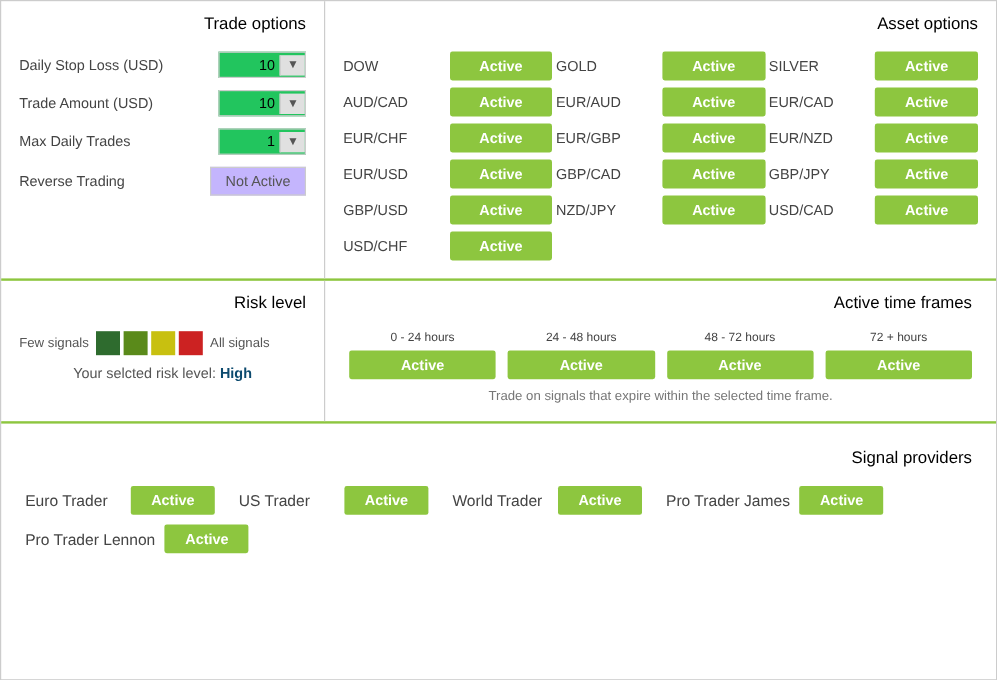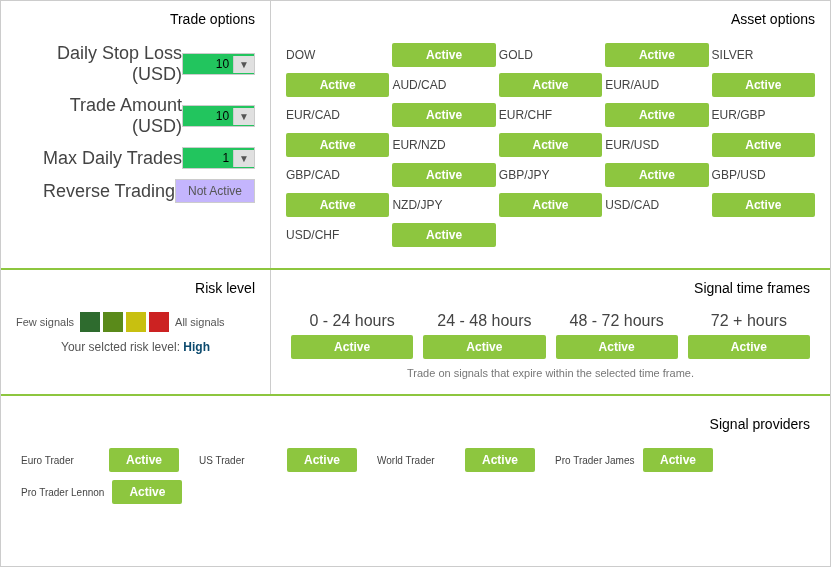--- a/index.html
+++ b/index.html
@@ -34,23 +34,22 @@
       margin-bottom: 12px;
       padding-bottom: 4px;
     }
     .trade-row {
       display: flex;
       align-items: center;
       margin-bottom: 10px;
     }
     .trade-label {
       flex: 1;
-      font-size: 18px;
+      font-size: 12px;
       color: #444;
-      text-align: right;
     }
     .trade-input-wrap {
       display: flex;
       align-items: center;
       border: 1px solid #ccc;
       background: #22c55e;
     }
     .trade-input {
       width: 50px;
       border: none;
@@ -78,21 +77,21 @@
       color: #555;
       width: 80px;
     }
     
     .asset-options {
       flex: 1;
       padding: 10px 15px 15px;
     }
     .asset-grid {
       display: grid;
-      grid-template-columns: repeat(5, 1fr);
+      grid-template-columns: repeat(6, 1fr);
       gap: 6px 3px;
       align-items: center;
     }
     .asset-label {
       font-size: 12px;
       color: #444;
       text-align: left;
     }
     .active-btn {
       background: #8dc63f;
@@ -154,41 +153,41 @@
       gap: 10px;
       margin: 10px 0 8px;
     }
     .timeframe-col {
       display: flex;
       flex-direction: column;
       align-items: center;
       gap: 5px;
     }
     .timeframe-label {
-      font-size: 16px;
+      font-size: 10px;
       color: #444;
       text-align: center;
     }
     .trade-note {
       font-size: 11px;
       color: #777;
       text-align: center;
       margin-top: 4px;
     }
     
     .bottom-section {
       padding: 20px 20px 15px;
     }
     .provider-row {
       display: flex;
       align-items: center;
       gap: 8px;
     }
     .provider-name {
-      font-size: 10px;
+      font-size: 13px;
       color: #444;
       min-width: 80px;
     }
     .active-btn-small {
       background: #8dc63f;
       border: none;
       color: #fff;
       font-weight: bold;
       font-size: 12px;
       padding: 5px 14px;
@@ -299,21 +298,21 @@
           <div class="risk-sq" style="background:#cc2222;"></div>
         </div>
         <span class="risk-label-side">All signals</span>
       </div>
       <div class="risk-note">
         <span>Your selcted risk level: </span><strong>High</strong>
       </div>
     </div>
 
     <div class="signal-timeframes">
-      <div class="panel-title">Signal time frames</div>
+      <div class="panel-title">Active time frames</div>
       <div class="timeframes-grid">
         <div class="timeframe-col">
           <span class="timeframe-label">0 - 24 hours</span>
           <button class="active-btn">Active</button>
         </div>
         <div class="timeframe-col">
           <span class="timeframe-label">24 - 48 hours</span>
           <button class="active-btn">Active</button>
         </div>
         <div class="timeframe-col">

